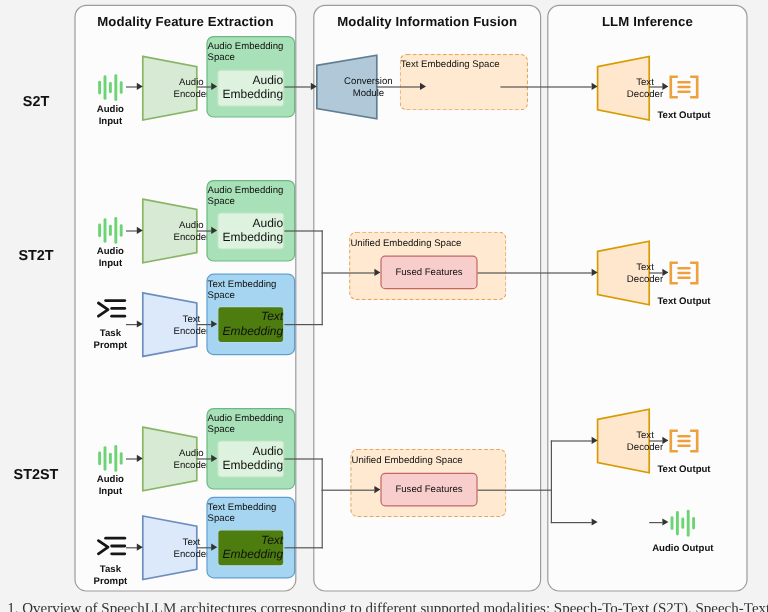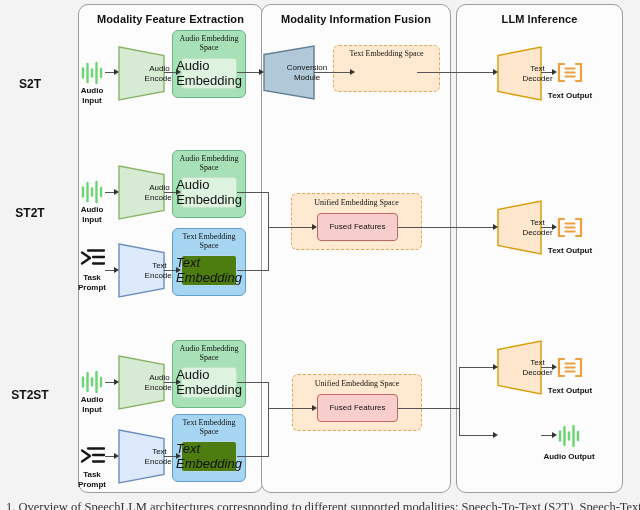--- a/index.html
+++ b/index.html
@@ -8,23 +8,23 @@
   .panel{position:absolute;top:4px;height:489px;background:#fcfcfc;border:1.4px solid #9c9c9c;
          border-radius:10px;box-sizing:border-box;}
   .panel-title{position:absolute;top:8px;width:100%;text-align:center;font-weight:bold;
          font-size:11px;letter-spacing:.1px;}
   .row-label{position:absolute;left:0;width:60px;text-align:center;font-weight:bold;font-size:12px;}
   .trap{position:absolute;}
   .trap svg{position:absolute;left:0;top:0;width:100%;height:100%;overflow:visible;}
   .trap .tl{position:absolute;inset:0;display:flex;align-items:center;justify-content:center;
          text-align:center;font-size:8px;line-height:1.2;margin-left:36px;}
   .spacebox{position:absolute;border-radius:6px;box-sizing:border-box;font-size:8px;}
-  .sb-title{position:absolute;top:3px;left:0;width:100%;text-align:center;line-height:1.15;font-family:Liberation Serif, serif;}
+  .sb-title{position:absolute;top:3px;left:0;width:100%;text-align:left;line-height:1.15;}
   .innerbox{position:absolute;border-radius:3px;box-sizing:border-box;display:flex;
-         align-items:center;justify-content:center;text-align:left;font-size:13px;line-height:1.15;}
+         align-items:center;justify-content:center;text-align:right;font-size:10px;line-height:1.15;}
   .g-space{background:#a8e1b7;border:1.2px solid #6cb884;}
   .g-inner{background:#def3df;border:1px solid #bfe3c4;}
   .b-space{background:#a6d5f1;border:1.2px solid #5f9ecf;}
   .b-inner{background:#4d7c0f;border:1px solid #b6d8ef;font-style:italic;}
   .dashedbox{position:absolute;background:#ffe9d1;border:1.3px dashed #e2a75e;border-radius:6px;
          box-sizing:border-box;font-size:8px;}
   .pinkbox{position:absolute;background:#f8cecc;border:1.2px solid #c26764;border-radius:4px;
          box-sizing:border-box;display:flex;align-items:center;justify-content:center;
          text-align:center;font-size:8px;line-height:1.2;}
   .icap{position:absolute;text-align:center;font-weight:bold;font-size:8px;line-height:1.2;}
@@ -34,21 +34,21 @@
          border-top:3.5px solid transparent;border-bottom:3.5px solid transparent;}
   .iconwrap{position:absolute;}
   .caption{position:absolute;left:6px;top:500px;width:634px;height:10px;overflow:hidden;
          font-family:"Liberation Serif",serif;font-size:12.5px;color:#333;white-space:nowrap;}
 </style>
 </head>
 <body>
 
 <div class="stage">
 
-  <div class="panel" style="left:78px;width:185px;">
+  <div class="panel" style="left:62px;width:185px;">
     <div class="panel-title">Modality Feature Extraction</div>
   </div>
   <div class="panel" style="left:456px;width:167px;">
     <div class="panel-title">LLM Inference</div>
   </div>
   <div class="panel" style="left:261px;width:190px;">
     <div class="panel-title">Modality Information Fusion</div>
   </div>
 
   <div class="row-label" style="top:77px;">S2T</div>

